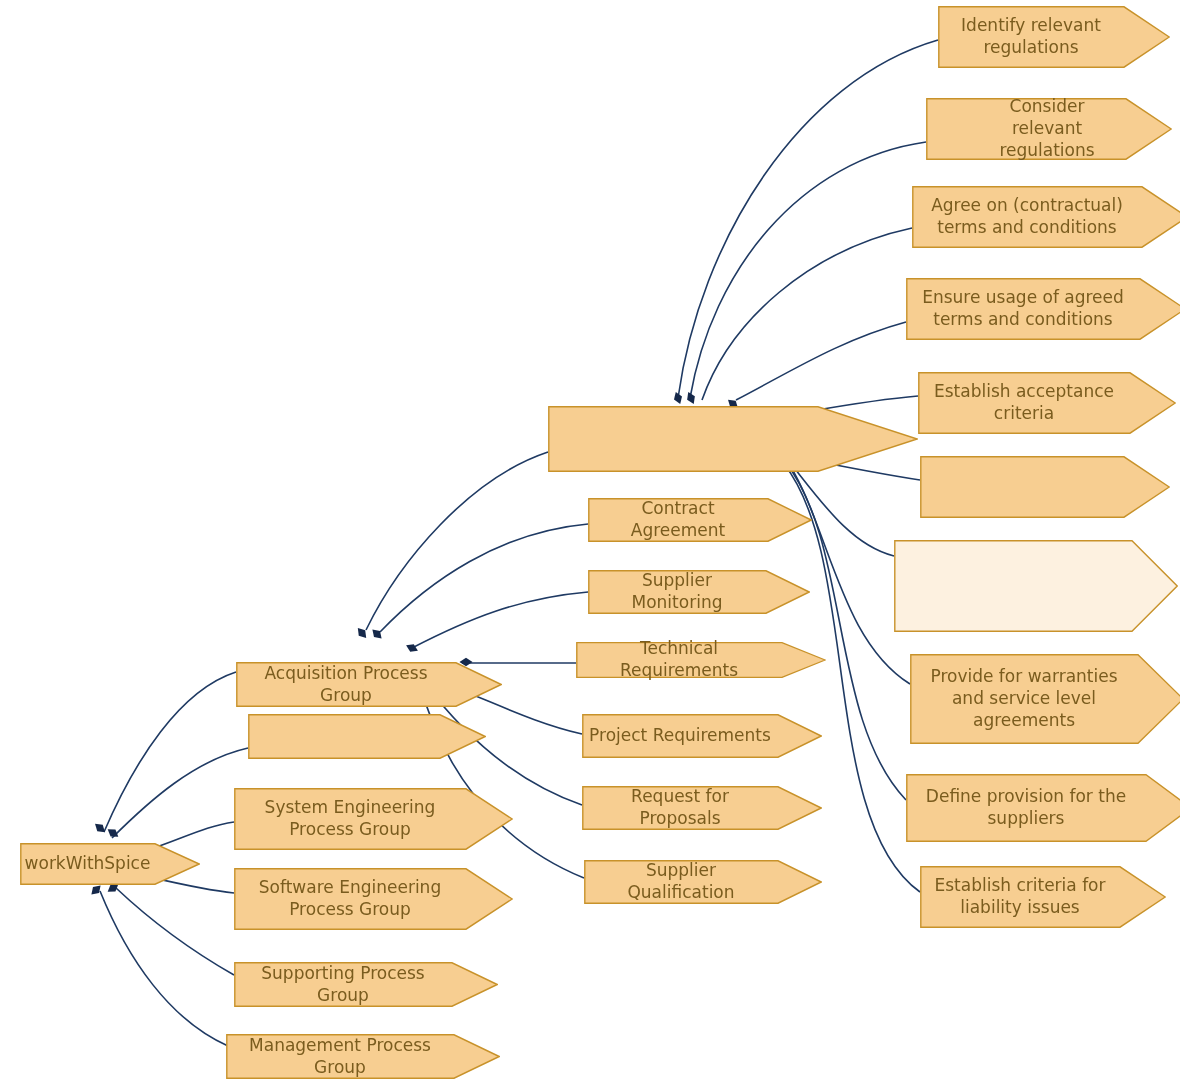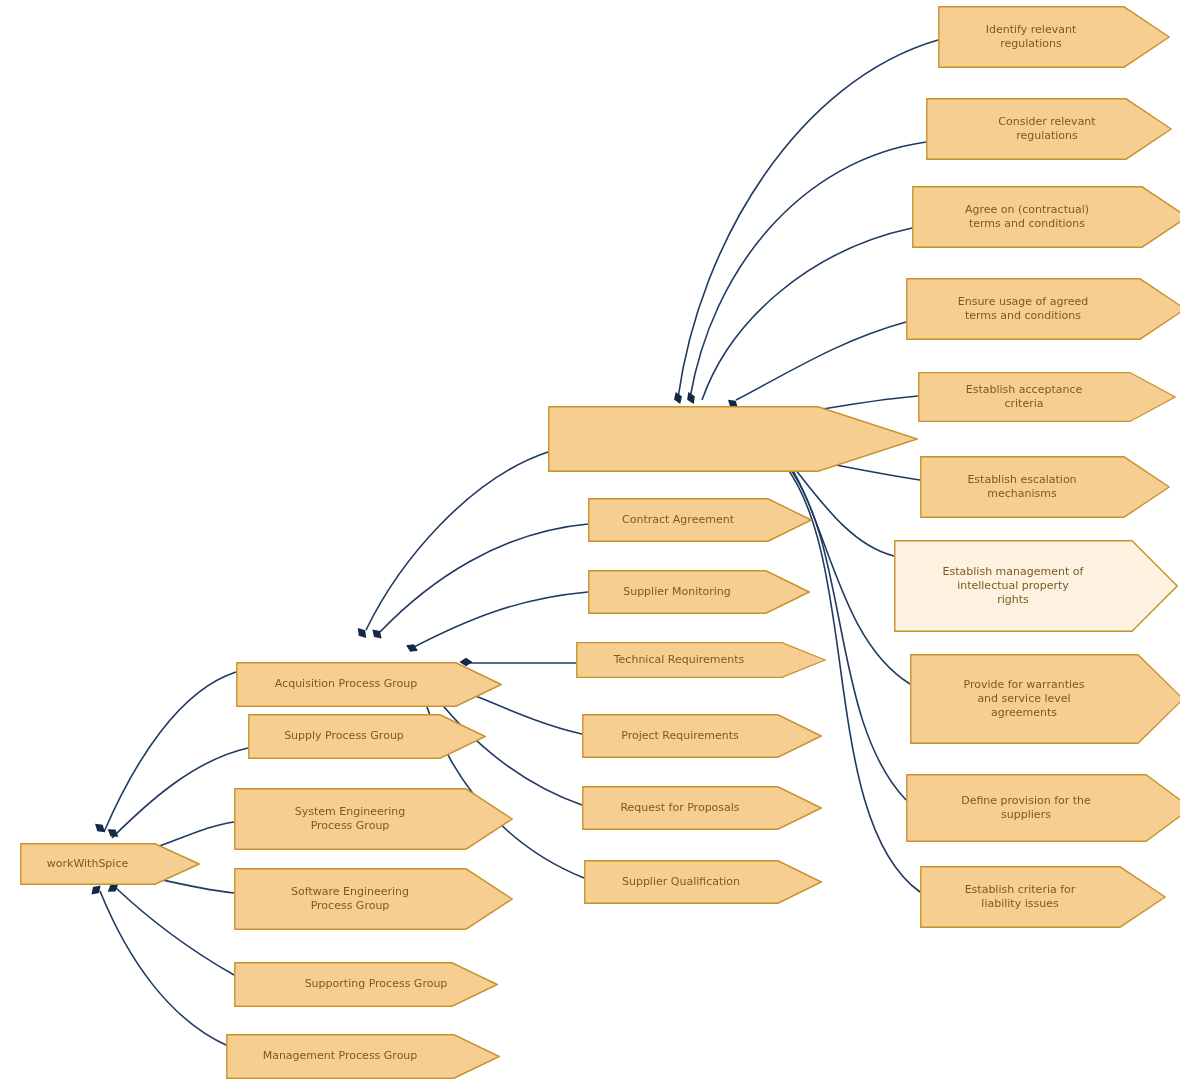--- a/index.html
+++ b/index.html
@@ -10,21 +10,21 @@
   #stage{position:absolute;left:0;top:0;width:1180px;height:1087px;}
   svg.edges{position:absolute;left:0;top:0;width:1180px;height:1087px;pointer-events:none;}
   .node{position:absolute;box-sizing:border-box;}
   .node .shape{
     position:absolute;left:0;top:0;width:100%;height:100%;
   }
   .node .label{
     position:absolute;left:0;top:0;height:100%;
     display:flex;align-items:center;justify-content:center;
     text-align:center;line-height:1.28;
-    color:#7a5c1e;font-size:11px;
+    color:#7a5c1e;font-size:17px;
     padding:0 6px;box-sizing:border-box;
     white-space:pre-line;
   }
 </style>
 </head>
 <body>
 
 <div id="stage">
   <svg class="edges" viewBox="0 0 1180 1087" id="edge-svg">
       <path d="M 104,832 C 135,760 180,690 236,672" fill="none" stroke="#1f3a63" stroke-width="1.6"></path>
@@ -79,41 +79,40 @@
       <div class="node" style="left: 236px; top: 642px; width: 266px; height: 45px; margin-top: 20px;">
         <svg class="shape" viewBox="0 0 266 45" preserveAspectRatio="none">
           <polygon points="0.8,0.8 220,0.8 265.2,22.5 220,44.2 0.8,44.2" fill="#f7ce91" stroke="#c8922a" stroke-width="1.4"></polygon>
         </svg>
         <div class="label" style="width: 220px;">Acquisition Process Group</div>
       </div>
       <div class="node" style="left: 248px; top: 714px; width: 238px; height: 45px;">
         <svg class="shape" viewBox="0 0 238 45" preserveAspectRatio="none">
           <polygon points="0.8,0.8 192,0.8 237.2,22.5 192,44.2 0.8,44.2" fill="#f7ce91" stroke="#c8922a" stroke-width="1.4"></polygon>
         </svg>
-        <div class="label" style="width: 192px;">Supply Process Group</div>
       </div>
       <div class="node" style="left: 234px; top: 788px; width: 279px; height: 62px;">
         <svg class="shape" viewBox="0 0 279 62" preserveAspectRatio="none">
           <polygon points="0.8,0.8 232,0.8 278.2,31 232,61.2 0.8,61.2" fill="#f7ce91" stroke="#c8922a" stroke-width="1.4"></polygon>
         </svg>
         <div class="label" style="width: 232px;">System Engineering
 Process Group</div>
       </div>
       <div class="node" style="left: 234px; top: 868px; width: 279px; height: 62px;">
         <svg class="shape" viewBox="0 0 279 62" preserveAspectRatio="none">
           <polygon points="0.8,0.8 232,0.8 278.2,31 232,61.2 0.8,61.2" fill="#f7ce91" stroke="#c8922a" stroke-width="1.4"></polygon>
         </svg>
         <div class="label" style="width: 232px;">Software Engineering
 Process Group</div>
       </div>
       <div class="node" style="left: 234px; top: 962px; width: 264px; height: 45px;">
         <svg class="shape" viewBox="0 0 264 45" preserveAspectRatio="none">
           <polygon points="0.8,0.8 218,0.8 263.2,22.5 218,44.2 0.8,44.2" fill="#f7ce91" stroke="#c8922a" stroke-width="1.4"></polygon>
         </svg>
-        <div class="label" style="width: 218px; margin-left: 33px;">Supporting Process Group</div>
+        <div class="label" style="width: 218px;">Supporting Process Group</div>
       </div>
       <div class="node" style="left: 226px; top: 1034px; width: 274px; height: 45px;">
         <svg class="shape" viewBox="0 0 274 45" preserveAspectRatio="none">
           <polygon points="0.8,0.8 228,0.8 273.2,22.5 228,44.2 0.8,44.2" fill="#f7ce91" stroke="#c8922a" stroke-width="1.4"></polygon>
         </svg>
         <div class="label" style="width: 228px;">Management Process Group</div>
       </div>
       <div class="node" style="left: 548px; top: 406px; width: 370px; height: 66px;">
         <svg class="shape" viewBox="0 0 370 66" preserveAspectRatio="none">
           <polygon points="0.8,0.8 270,0.8 369.2,33 270,65.2 0.8,65.2" fill="#f7ce91" stroke="#c8922a" stroke-width="1.4"></polygon>
@@ -176,41 +175,36 @@
         <div class="label" style="width: 230px;">Agree on (contractual)
 terms and conditions</div>
       </div>
       <div class="node" style="left: 906px; top: 278px; width: 280px; height: 62px;">
         <svg class="shape" viewBox="0 0 280 62" preserveAspectRatio="none">
           <polygon points="0.8,0.8 234,0.8 279.2,31 234,61.2 0.8,61.2" fill="#f7ce91" stroke="#c8922a" stroke-width="1.4"></polygon>
         </svg>
         <div class="label" style="width: 234px;">Ensure usage of agreed
 terms and conditions</div>
       </div>
-      <div class="node" style="left: 918px; top: 372px; width: 258px; height: 50px;">
+      <div class="node" style="left: 918px; top: 372px; width: 258px; height: 62px;">
         <svg class="shape" viewBox="0 0 258 62" preserveAspectRatio="none">
           <polygon points="0.8,0.8 212,0.8 257.2,31 212,61.2 0.8,61.2" fill="#f7ce91" stroke="#c8922a" stroke-width="1.4"></polygon>
         </svg>
         <div class="label" style="width: 212px;">Establish acceptance
 criteria</div>
       </div>
       <div class="node" style="left: 920px; top: 456px; width: 250px; height: 62px;">
         <svg class="shape" viewBox="0 0 250 62" preserveAspectRatio="none">
           <polygon points="0.8,0.8 204,0.8 249.2,31 204,61.2 0.8,61.2" fill="#f7ce91" stroke="#c8922a" stroke-width="1.4"></polygon>
         </svg>
-        <div class="label" style="width: 204px;">Establish escalation
-mechanisms</div>
       </div>
       <div class="node" style="left: 894px; top: 540px; width: 284px; height: 92px;">
         <svg class="shape" viewBox="0 0 284 92" preserveAspectRatio="none">
           <polygon points="0.8,0.8 238,0.8 283.2,46 238,91.2 0.8,91.2" fill="#fdf1e0" stroke="#c8922a" stroke-width="1.4"></polygon>
         </svg>
-        <div class="label" style="width: 238px;">Establish management of
-intellectual property
-rights</div>
       </div>
       <div class="node" style="left: 910px; top: 654px; width: 274px; height: 90px;">
         <svg class="shape" viewBox="0 0 274 90" preserveAspectRatio="none">
           <polygon points="0.8,0.8 228,0.8 273.2,45 228,89.2 0.8,89.2" fill="#f7ce91" stroke="#c8922a" stroke-width="1.4"></polygon>
         </svg>
         <div class="label" style="width: 228px;">Provide for warranties
 and service level
 agreements</div>
       </div>
       <div class="node" style="left: 906px; top: 774px; width: 286px; height: 68px;">

